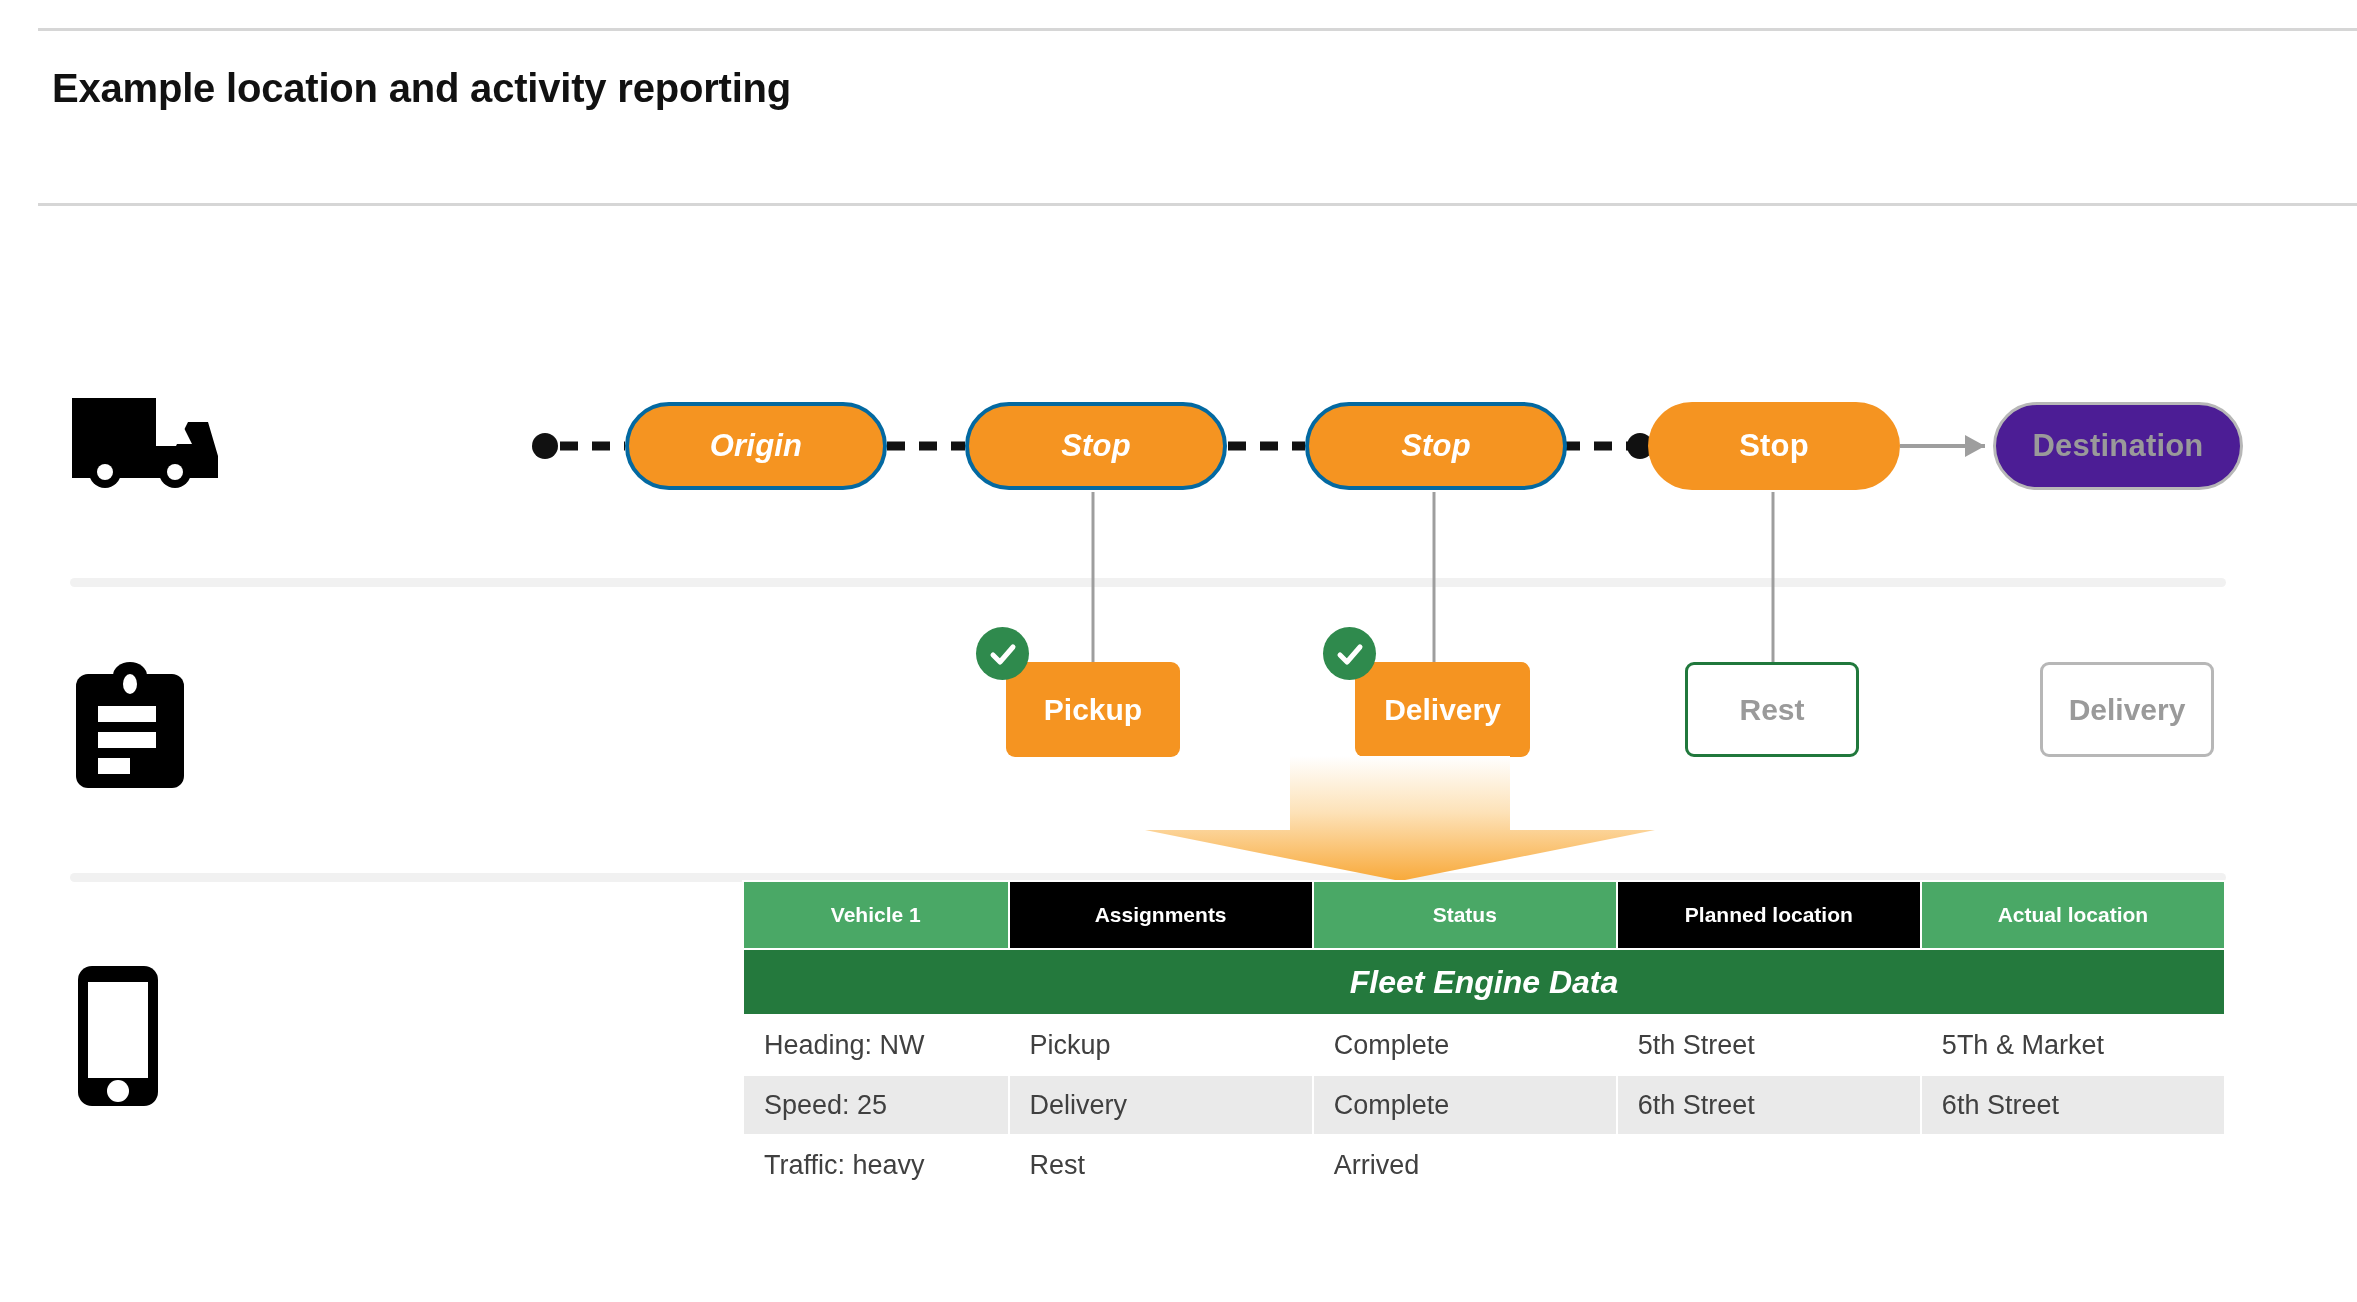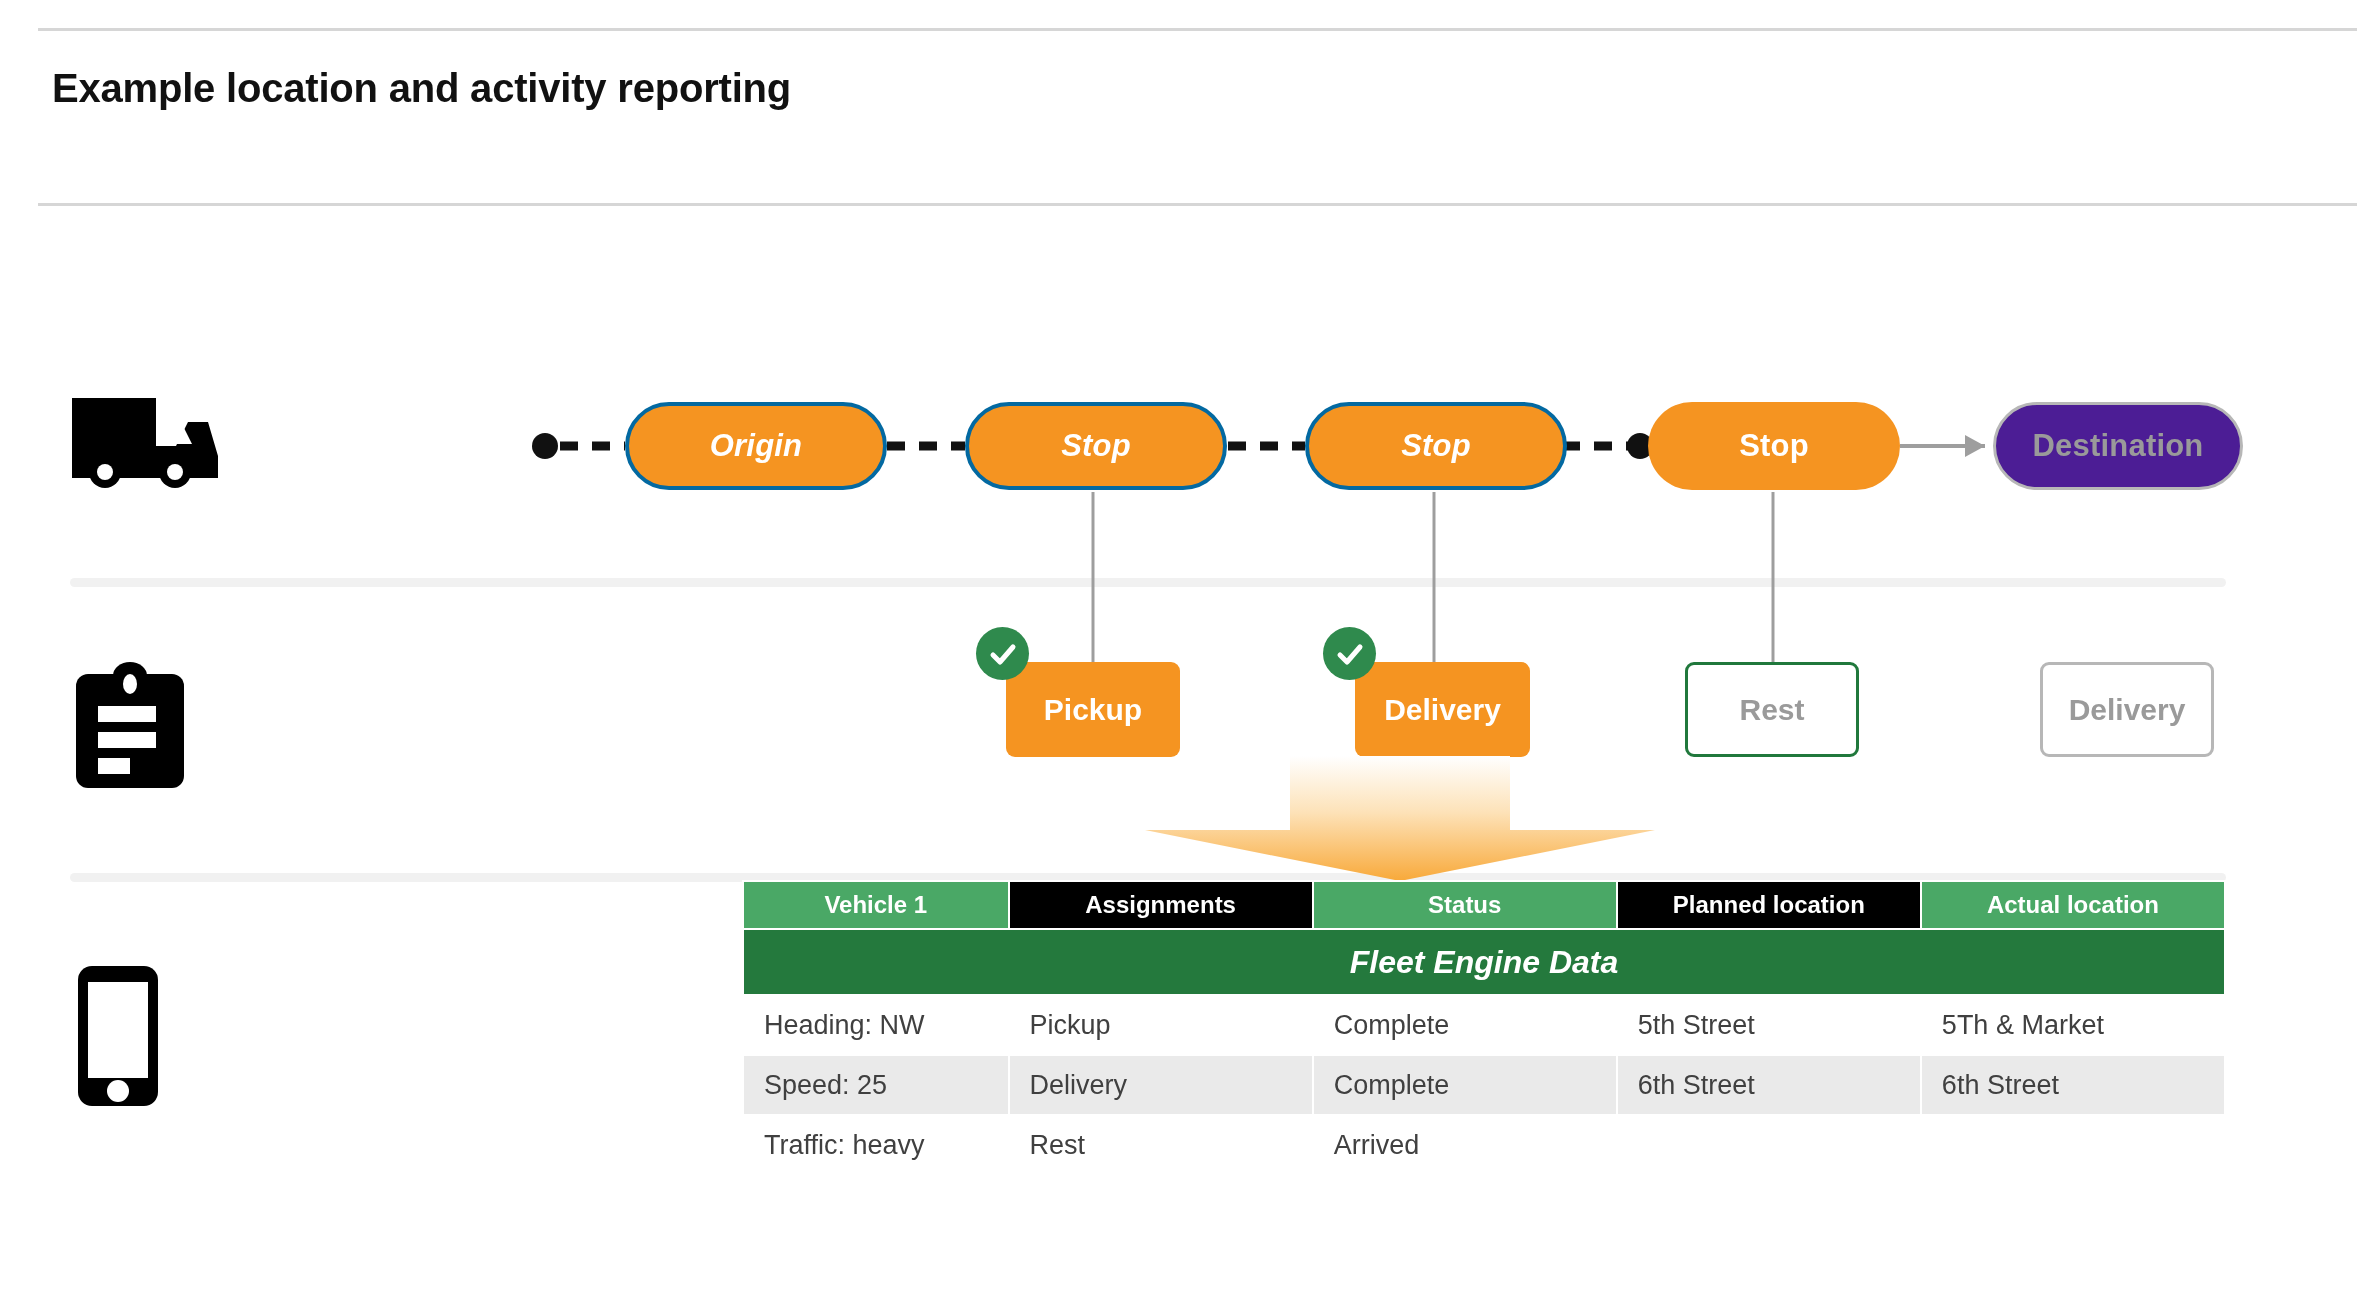--- a/index.html
+++ b/index.html
@@ -134,22 +134,22 @@
     background: #24793d;
     color: #ffffff;
     font-size: 32px;
     font-weight: bold;
     text-align: center;
     height: 66px;
     padding: 0;
     font-style: italic;
   }
   .fleet-table thead.colhead th {
-    height: 48px;
-    font-size: 24px;
+    height: 68px;
+    font-size: 21px;
     font-weight: bold;
     color: #ffffff;
     text-align: center;
     padding: 0 6px;
     border: 2px solid #ffffff;
   }
   .fleet-table thead.colhead th.dark  { background: #4aa866; }
   .fleet-table thead.colhead th.light { background: #000000; }
 
   .fleet-table tbody td {

